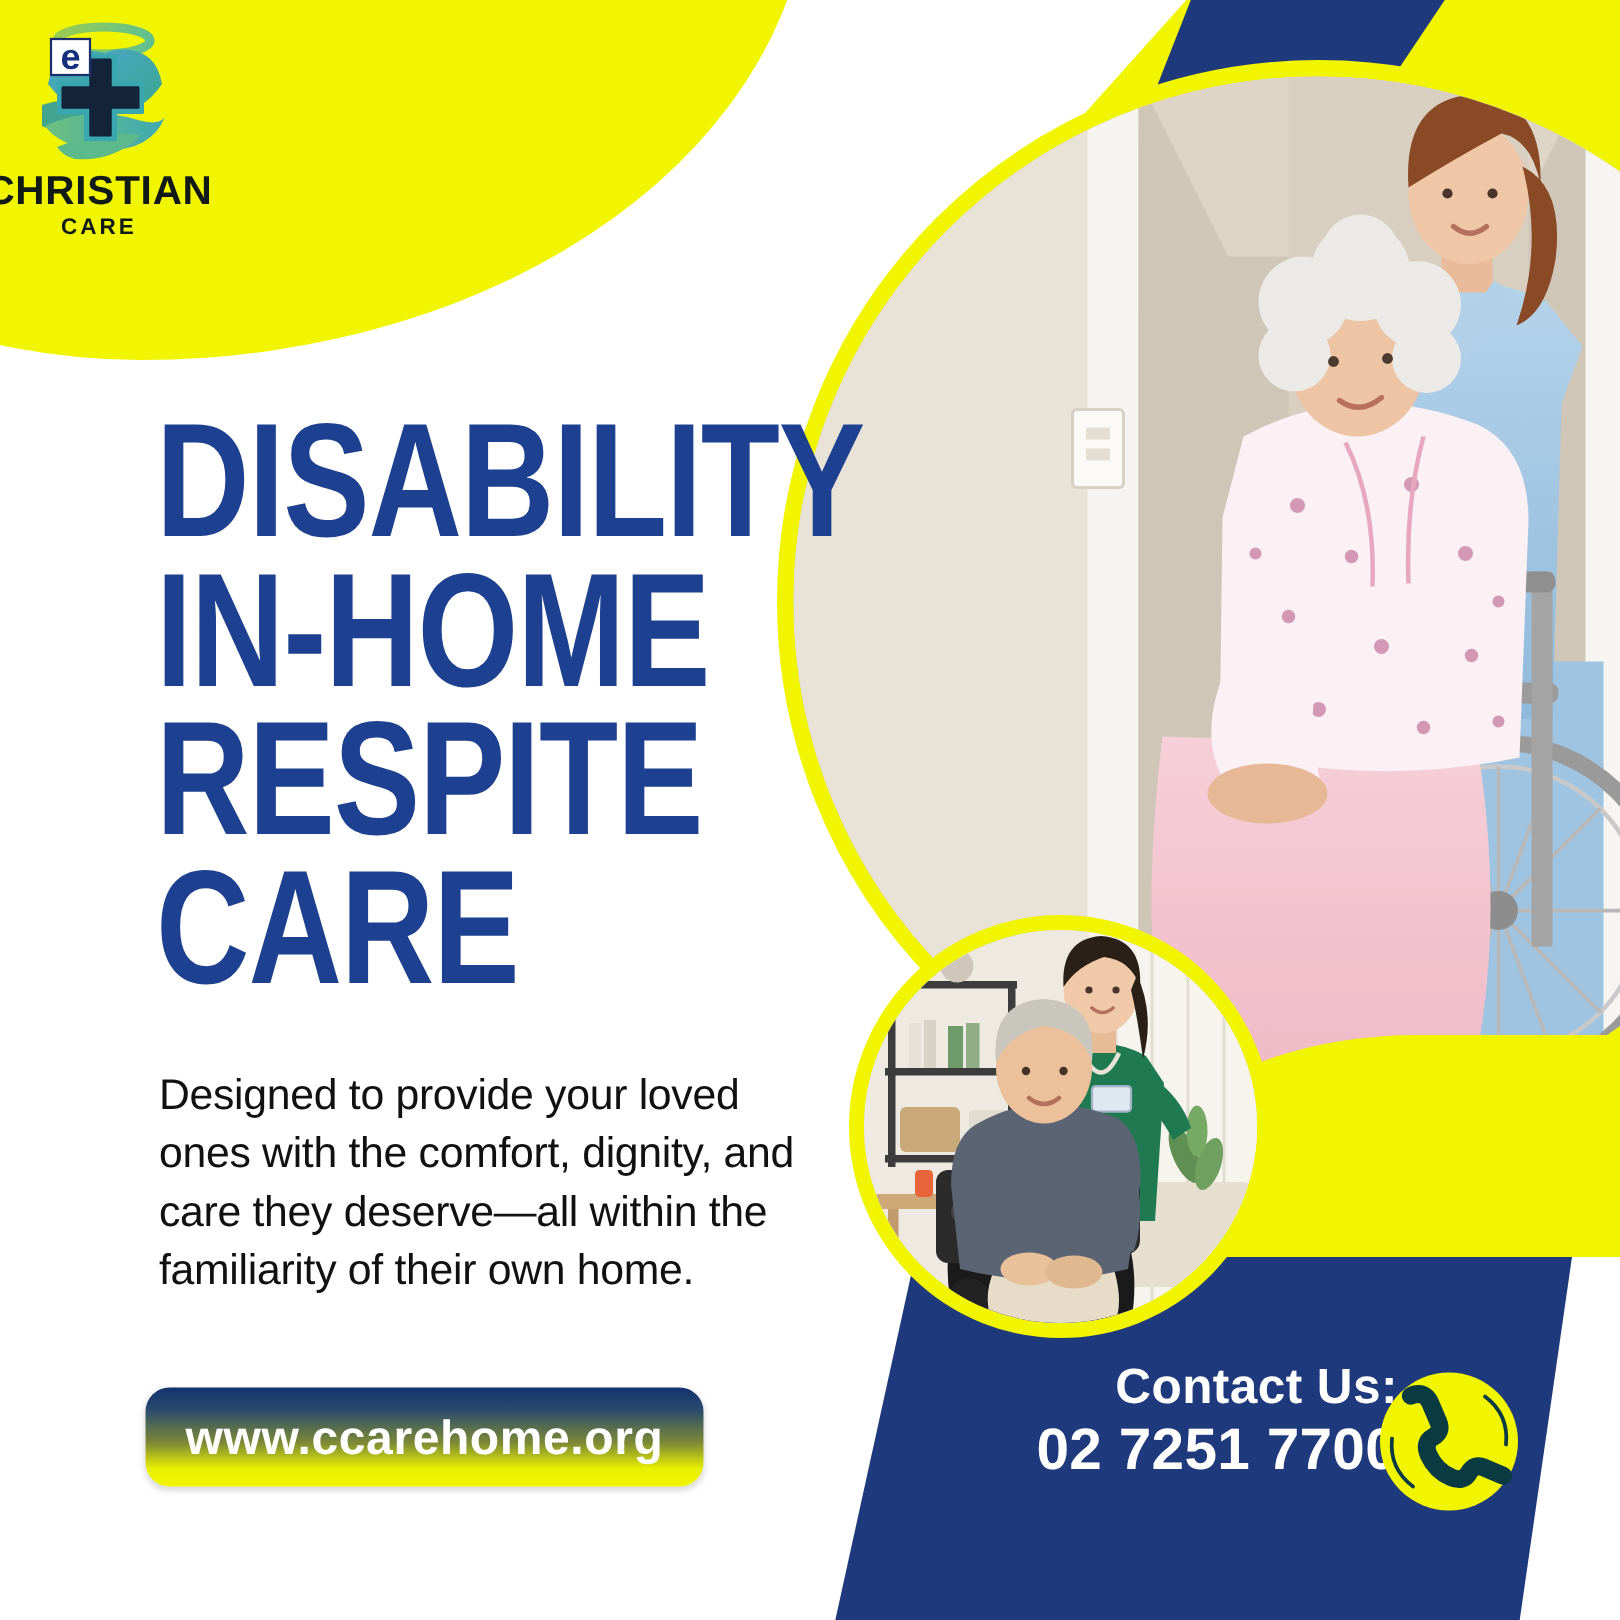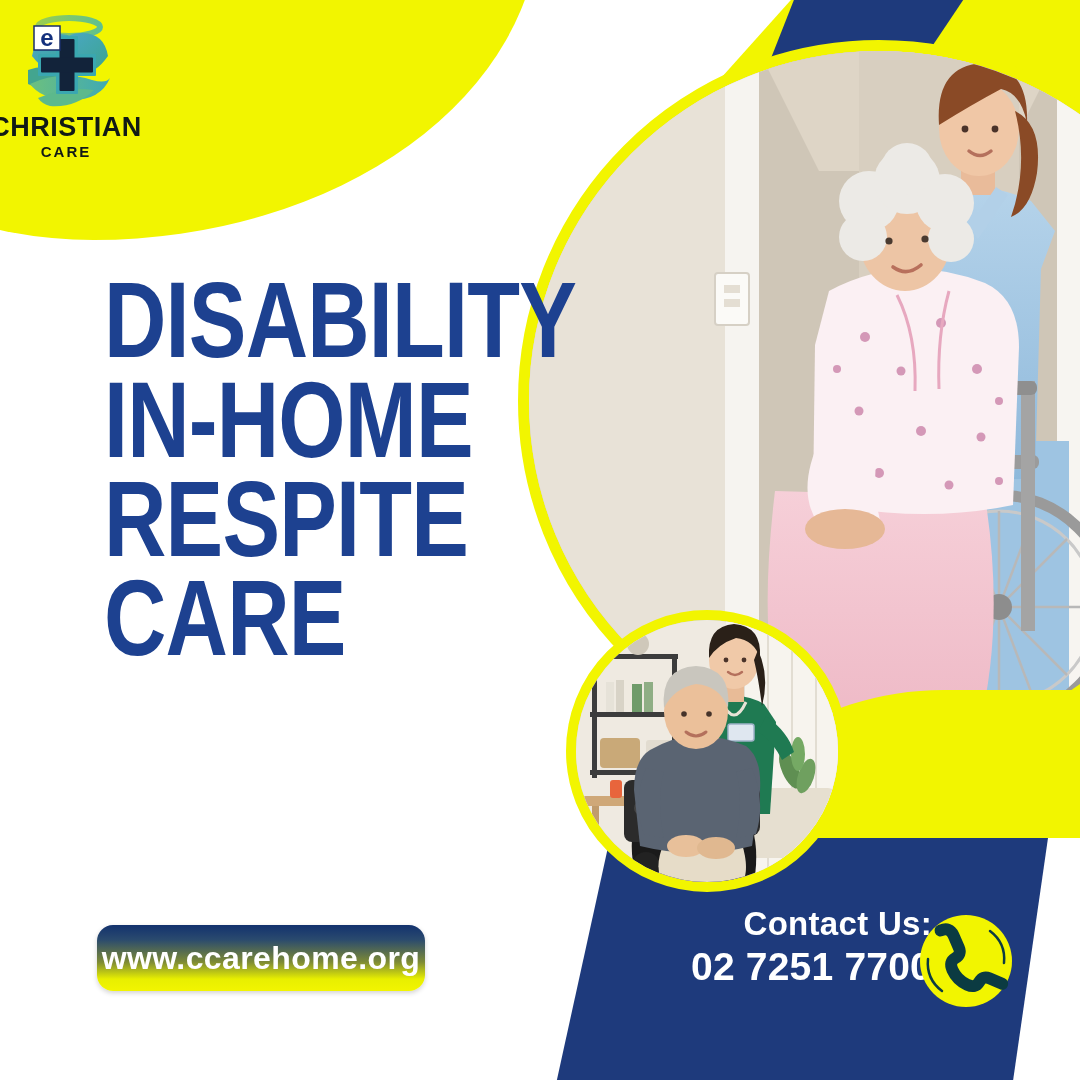--- a/index.html
+++ b/index.html
@@ -55,21 +55,21 @@
             font-family:"Liberation Sans",sans-serif;font-weight:700;
             font-size:108px;line-height:.92;letter-spacing:-1px;
             transform:scaleX(.80);transform-origin:left top;}
   #headline span{display:block;white-space:nowrap;}
 
   
   #subcopy{position:absolute;left:106px;top:682px;width:430px;color:#111;
            font-size:28.5px;line-height:1.38;font-weight:400;letter-spacing:-.2px;}
 
   
-  #url-btn{position:absolute;left:97px;top:925px;width:328px;height:66px;border-radius:16px;
+  #url-btn{position:absolute;left:97px;top:925px;width:372px;height:66px;border-radius:16px;
            background:linear-gradient(180deg,#13326e 0%,#2a4a6e 22%,#7d8a35 56%,#e8ef00 82%,#f2f500 100%);
            display:flex;align-items:center;justify-content:center;
            box-shadow:0 2px 5px rgba(0,0,0,.18);}
   #url-btn span{color:#ffffff;font-size:32px;font-weight:700;letter-spacing:.4px;}
 
   
   #contact{position:absolute;left:672px;top:905px;width:260px;text-align:right;color:#fff;}
   #contact-label{font-size:33px;font-weight:700;letter-spacing:.3px;line-height:1.15;}
   #contact-number{font-size:39px;font-weight:700;letter-spacing:.2px;line-height:1.15;margin-top:2px;}
   #phone-badge{position:absolute;left:920px;top:915px;width:92px;height:92px;border-radius:50%;
@@ -342,20 +342,21 @@
     <div id="logo-sub">CARE</div>
   </div>
 
   <h1 id="headline">
     <span>DISABILITY</span>
     <span>IN-HOME</span>
     <span>RESPITE</span>
     <span>CARE</span>
   </h1>
 
+  <p id="subcopy">Designed to provide your loved ones with the comfort, dignity, and care they deserve—all within the familiarity of their own home.</p>
 
   <div id="url-btn">
     <span>www.ccarehome.org</span>
   </div>
 
   <div id="contact">
     <div id="contact-label">Contact Us:</div>
     <div id="contact-number">02 7251 7700</div>
   </div>
 

